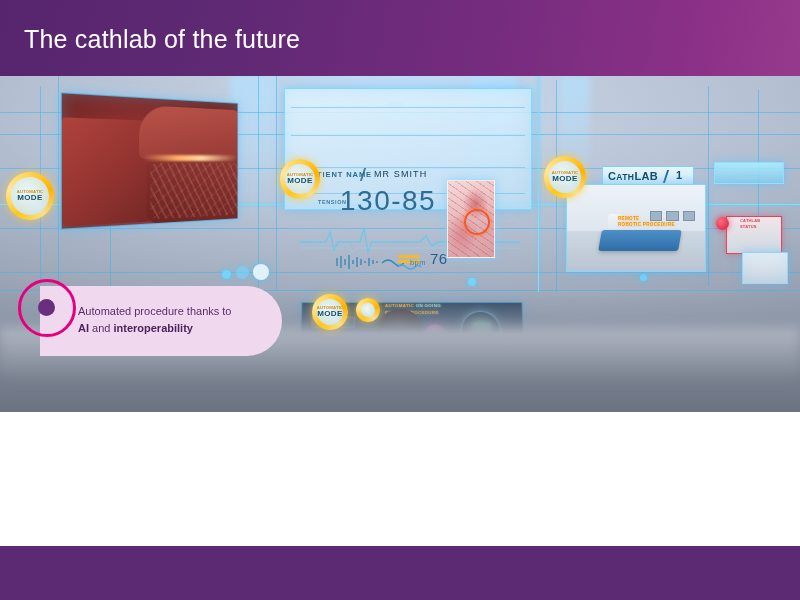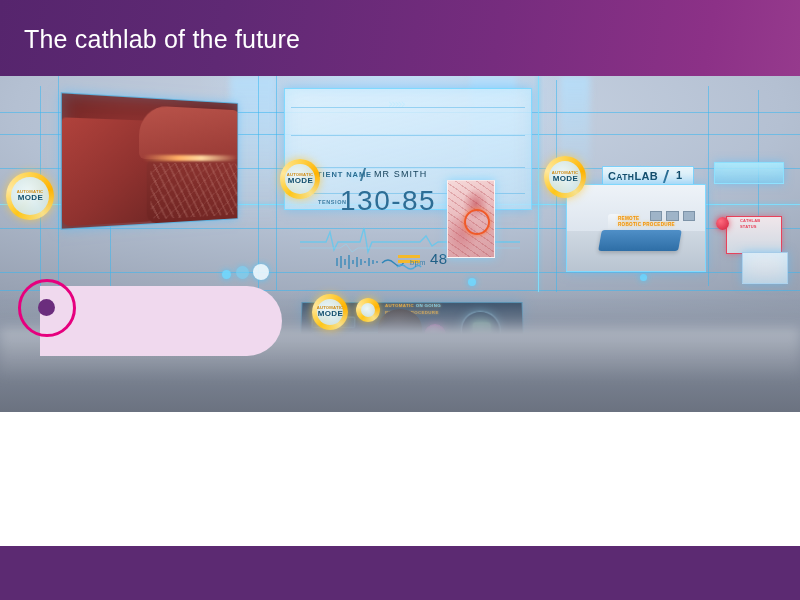--- a/index.html
+++ b/index.html
@@ -252,21 +252,21 @@
     position: absolute; border-radius: 50%;
     background: conic-gradient(#ffd34d, #ffb300, #f7e08a, #ffc61a, #ffe79a, #ffd34d);
     display: flex; align-items: center; justify-content: center;
     box-shadow: 0 0 8px rgba(255,200,60,.75);
   }
   .mode-badge .inner {
     position: absolute; inset: 5px; border-radius: 50%;
     background: radial-gradient(circle at 45% 40%, rgba(235,248,255,.95), rgba(190,225,250,.8));
   }
   .mode-badge .txt {
-    position: relative; text-align: right; line-height: 1.05;
+    position: relative; text-align: center; line-height: 1.05;
     color: #1f5f86; font-weight: 700;
   }
   .mode-badge .t1 { font-size: 4.2px; letter-spacing: .2px; display:block; color:#cf8a12;}
   .mode-badge .t2 { font-size: 8px; letter-spacing: .4px; display:block; color:#13506f;}
 
   .badge-a { left: 6px; top: 96px; width: 48px; height: 48px; }
   .badge-b { left: 280px; top: 83px; width: 40px; height: 40px; }
   .badge-c { left: 544px; top: 80px; width: 42px; height: 42px; }
   .badge-d { left: 312px; top: 218px; width: 36px; height: 36px; }
   .badge-e { left: 330px; top: 224px; width: 22px; height: 22px; }
@@ -468,21 +468,21 @@
       </g>
       <path d="M52,9 q6,-6 12,0 q6,6 10,-1" fill="none" stroke="#2f86b8" stroke-width="1.3"></path>
     </svg>
     <svg style="position:absolute;left:396px;top:176px;width:26px;height:18px;" viewBox="0 0 26 18">
       <rect x="2" y="3" width="22" height="3" fill="#f5b92a"></rect>
       <rect x="2" y="8" width="22" height="3" fill="#f5b92a"></rect>
       <path d="M1,15 q5,-4 9,0 q5,4 9,0 q4,-3 6,0" fill="none" stroke="#4fa9da" stroke-width="1.5"></path>
     </svg>
 
     <div class="lbl lbl-bpm-key">bpm</div>
-    <div class="lbl lbl-bpm-val">48</div>
+    <div class="lbl lbl-bpm-val">76</div>
 
     <div class="heart-thumb">
       <div class="heart-ring"></div>
     </div>
 
     <div class="cath-plate"></div>
     <div class="lbl lbl-cathlab"><span>C</span><span class="sm">ATH</span><span>LAB</span></div>
     <div class="cath-slash"></div>
     <div class="lbl lbl-cathlab-num">1</div>
 
@@ -566,20 +566,24 @@
         <span class="t1">AUTOMATIC</span>
         <span class="t2">MODE</span>
       </div>
     </div>
     <div class="mode-badge badge-e" style="left:356px; top:222px; width:24px; height:24px;">
       <div class="inner"></div>
     </div>
   </div>
 
   <div class="callout"></div>
+  <div class="callout-text">
+    <span>Automated procedure thanks to</span><br>
+    <b>AI</b><span> and </span><b>interoperability</b>
+  </div>
   <div class="callout-ring"></div>
   <div class="callout-dot"></div>
 
   <div class="footer">
     
     
     
     
     
 

